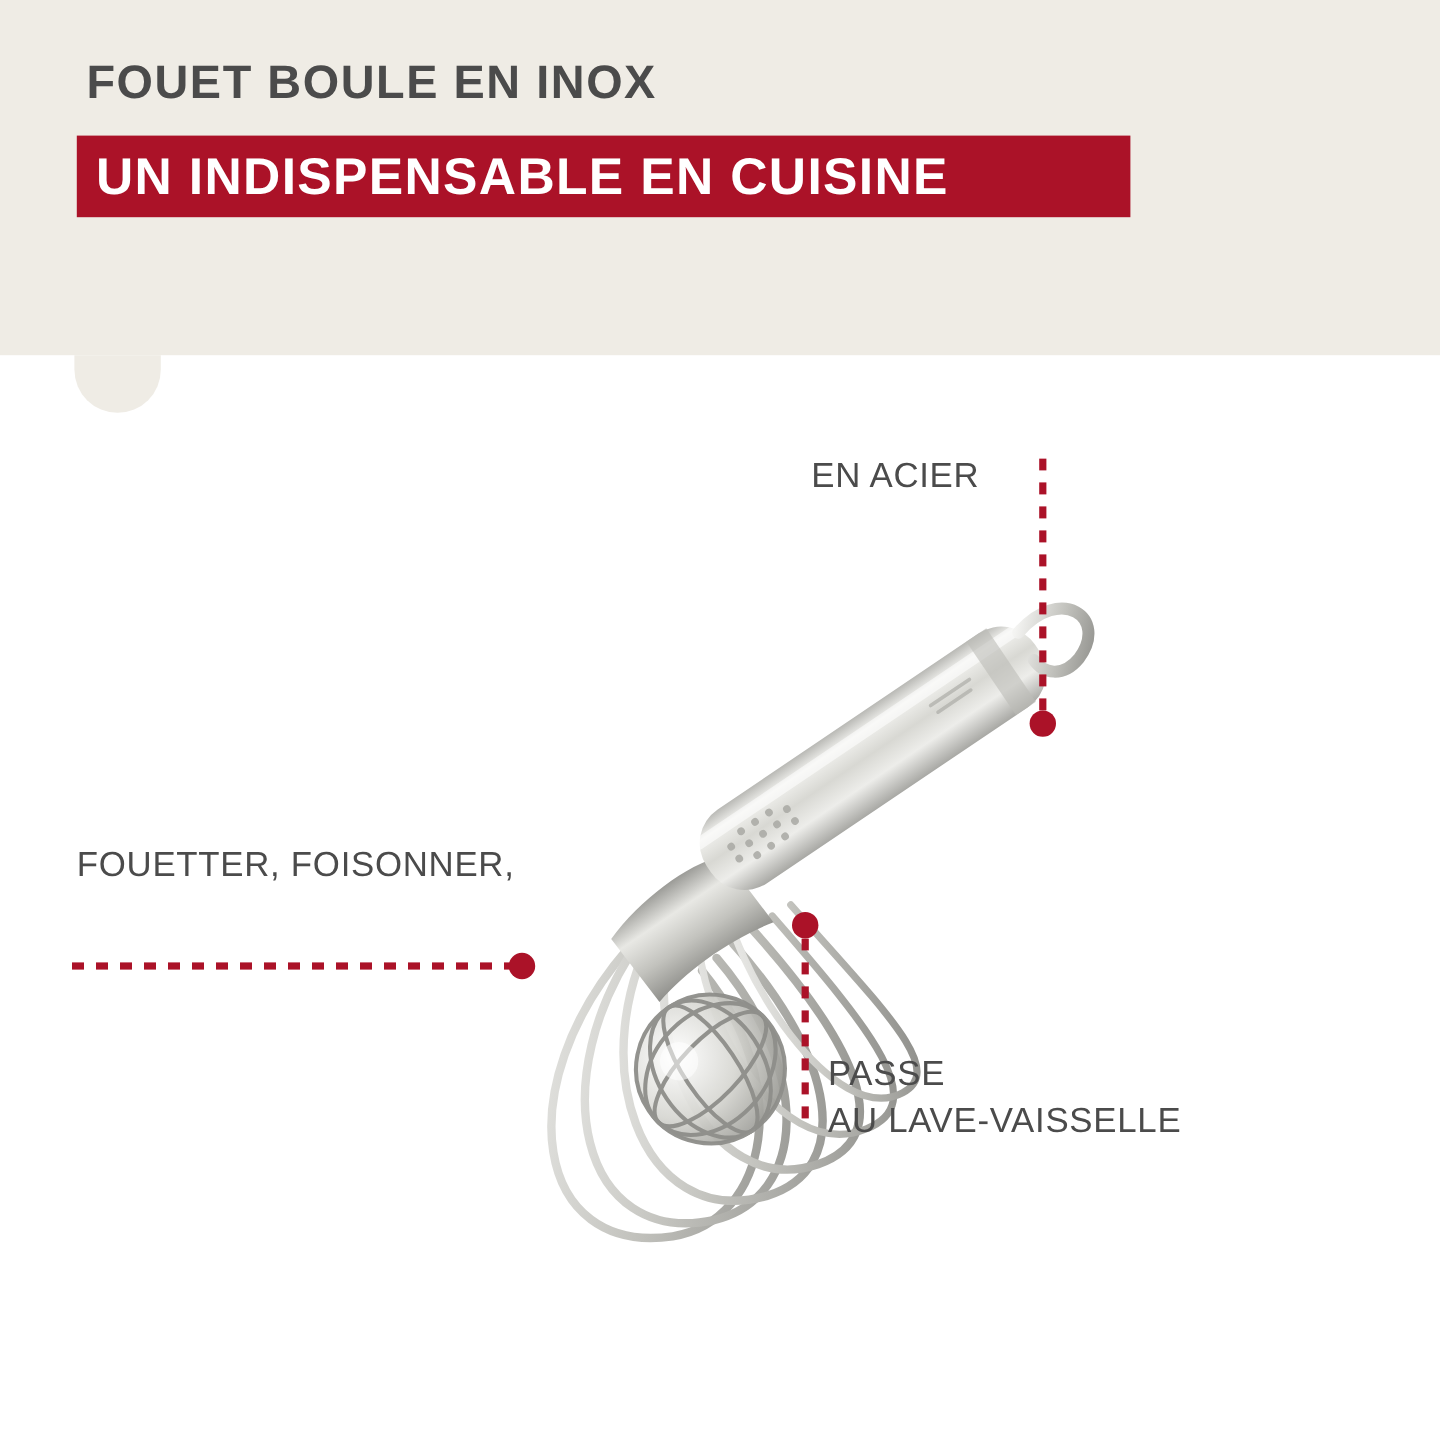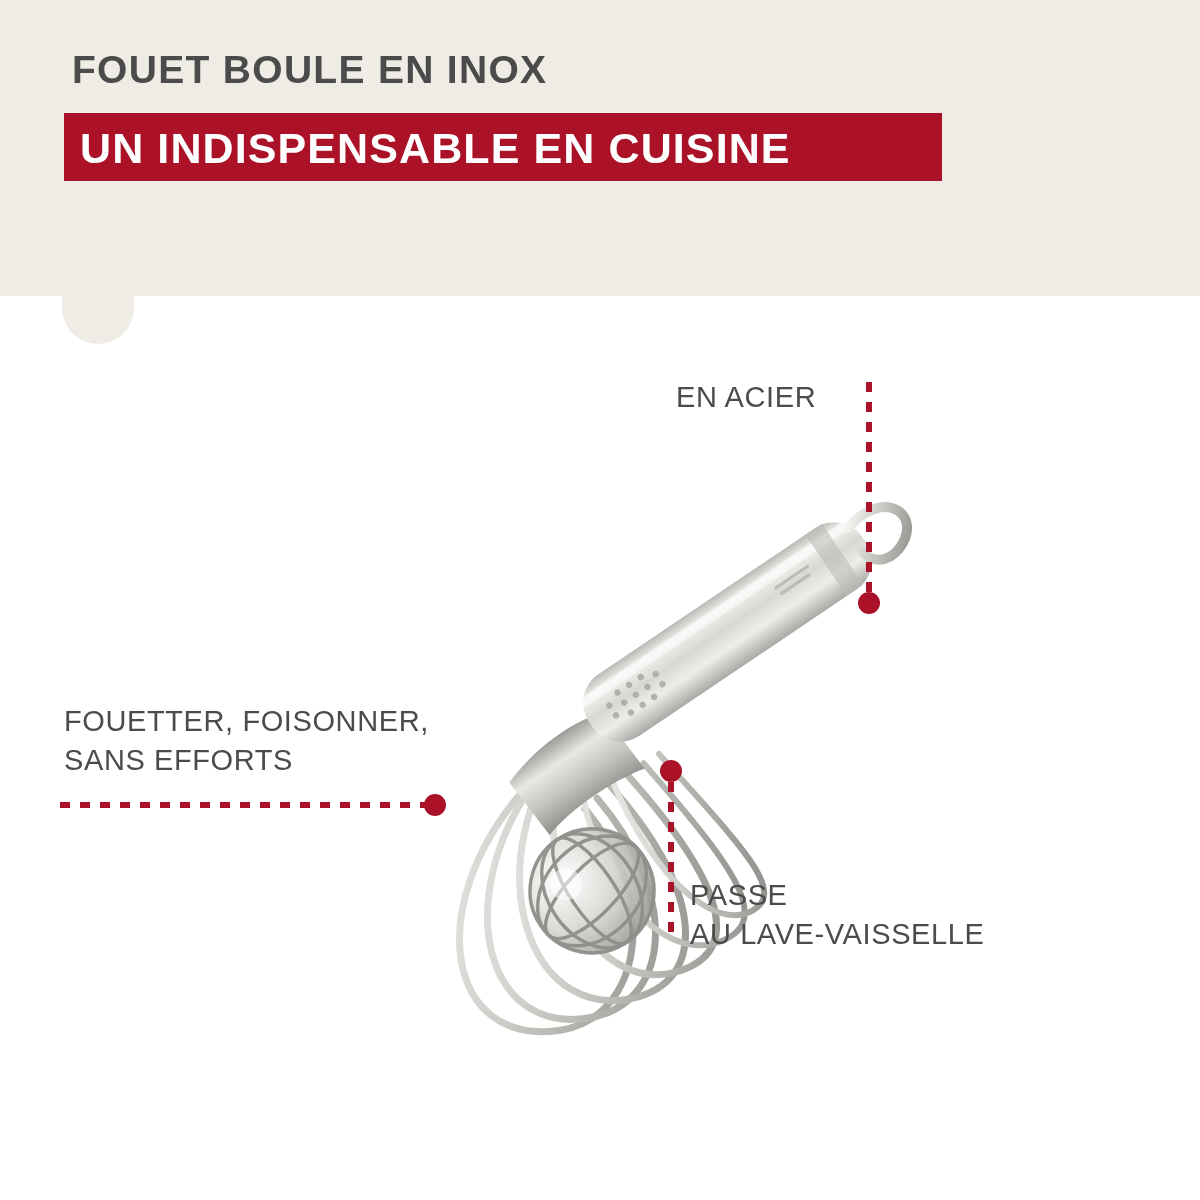--- a/index.html
+++ b/index.html
@@ -233,21 +233,20 @@
 
   <div class="dots-h" id="line-whisk"></div>
   <div class="dot" id="dot-whisk"></div>
 
   <div class="callout" id="callout-steel">
     <span class="line">EN ACIER</span>
   </div>
 
   <div class="callout" id="callout-whisk">
     <span class="line">FOUETTER, FOISONNER,</span>
-    <span class="line">SANS EFFORTS</span>
   </div>
 
   <div class="callout" id="callout-dish">
     <span class="line">PASSE</span>
     <span class="line">AU LAVE-VAISSELLE</span>
   </div>
 
 </div>
 
 </body></html>

